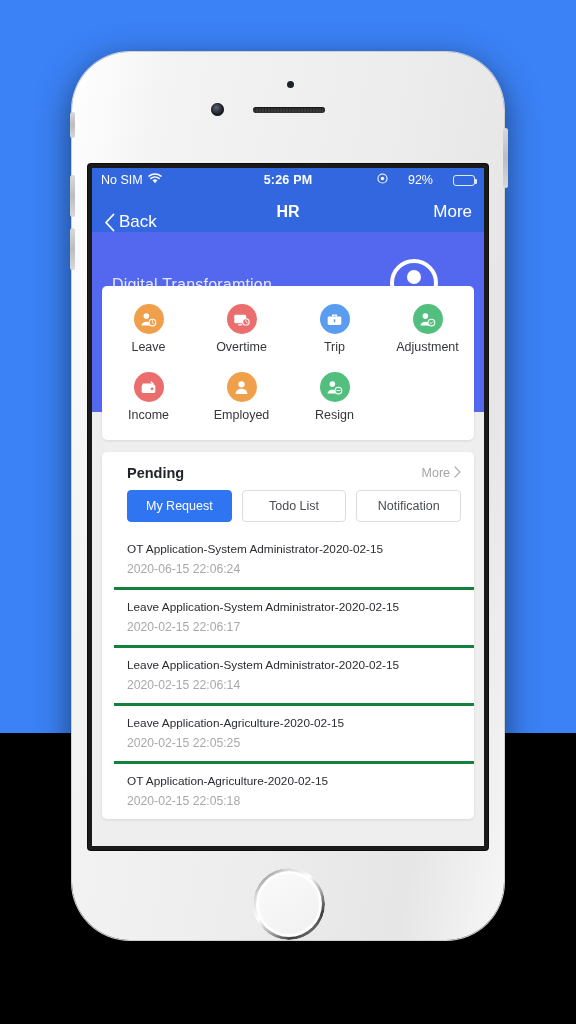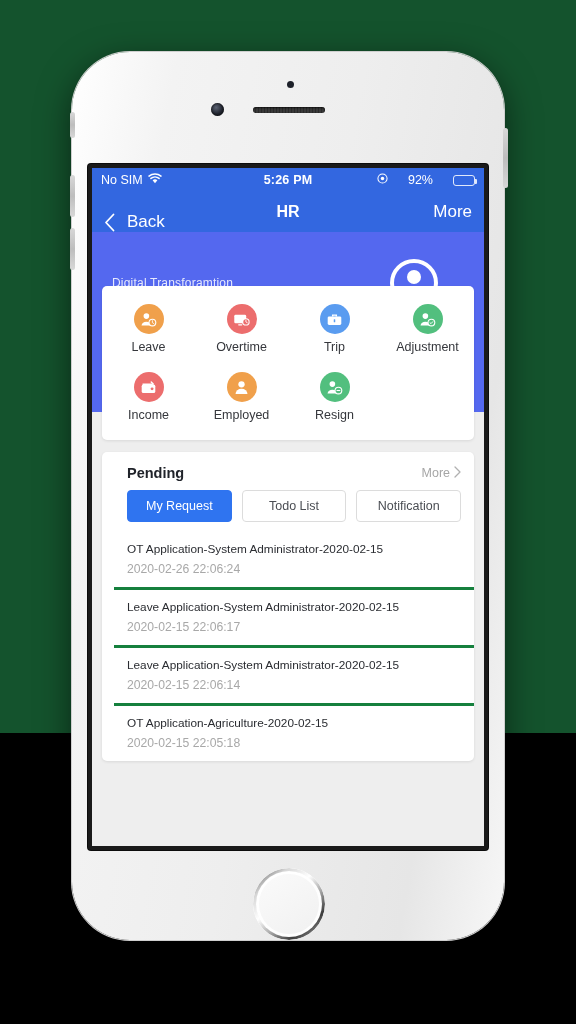--- a/index.html
+++ b/index.html
@@ -8,21 +8,21 @@
     background: #000;
     width: 576px;
     height: 1024px;
     overflow: hidden;
     font-family: "Liberation Sans", sans-serif;
   }
   #stage {
     position: relative;
     width: 576px;
     height: 733px;
-    background: #14532d;
+    background: #3b82f6;
   }
 
   
   .phone-body {
     position: absolute;
     left: 72px;
     top: 52px;
     width: 432px;
     height: 888px;
     border-radius: 58px;
@@ -137,21 +137,21 @@
   
   .nav-bar {
     height: 40px;
     background: #3367e0;
     color: #ffffff;
     display: flex;
     align-items: center;
     padding: 0 12px;
     position: relative;
   }
-  .nav-back { display:flex; align-items:center; gap:12px; font-size:17px; flex:1; cursor:pointer;margin-top:20px; }
+  .nav-back { display:flex; align-items:center; gap:4px; font-size:17px; flex:1; cursor:pointer;margin-top:20px; }
   .nav-back svg { display:block; }
   .nav-title {
     position:absolute; left:0; right:0; text-align:center;
     font-size:16px; font-weight:bold;
   }
   .nav-more { flex:1; text-align:right; font-size:17px; cursor:pointer; position:relative; z-index:2; }
 
   
   .body-scroll {
     position: relative;
@@ -161,21 +161,21 @@
   }
 
   
   .hero {
     position: relative;
     height: 180px;
     background: #5468ef;
     overflow: hidden;
   }
   .hero-text { position:absolute; left:20px; top:44px; color:#ffffff; }
-  .hero-sub { font-size:12px; opacity:.85; letter-spacing:.2px; margin-bottom:5px; }
+  .hero-sub { font-size:16px; opacity:.85; letter-spacing:.2px; margin-bottom:5px; }
   .hero-title { font-size:17px; font-weight:bold; line-height:1.28; }
   .hero-art { position:absolute; right:22px; top:25px; }
 
   
   .card {
     background:#ffffff;
     border-radius:5px;
     margin: 4px 10px;
     box-shadow: 0 1px 3px rgba(0,0,0,0.09);
   }
@@ -417,31 +417,35 @@
 
         <div class="segmented">
           <div class="seg active">My Request</div>
           <div class="seg">Todo List</div>
           <div class="seg">Notification</div>
         </div>
 
         <div class="req-list">
           <div class="req-item">
             <div class="req-title">OT Application-System Administrator-2020-02-15</div>
-            <div class="req-time">2020-02-26 22:06:24</div>
+            <div class="req-time">2020-06-15 22:06:24</div>
           </div>
           <div class="req-item">
             <div class="req-title">Leave Application-System Administrator-2020-02-15</div>
             <div class="req-time">2020-02-15 22:06:17</div>
           </div>
           <div class="req-item">
             <div class="req-title">Leave Application-System Administrator-2020-02-15</div>
             <div class="req-time">2020-02-15 22:06:14</div>
           </div>
           <div class="req-item">
+            <div class="req-title">Leave Application-Agriculture-2020-02-15</div>
+            <div class="req-time">2020-02-15 22:05:25</div>
+          </div>
+          <div class="req-item">
             <div class="req-title">OT Application-Agriculture-2020-02-15</div>
             <div class="req-time">2020-02-15 22:05:18</div>
           </div>
         </div>
       </div>
 
     </div>
 
   </div>
 </div>

